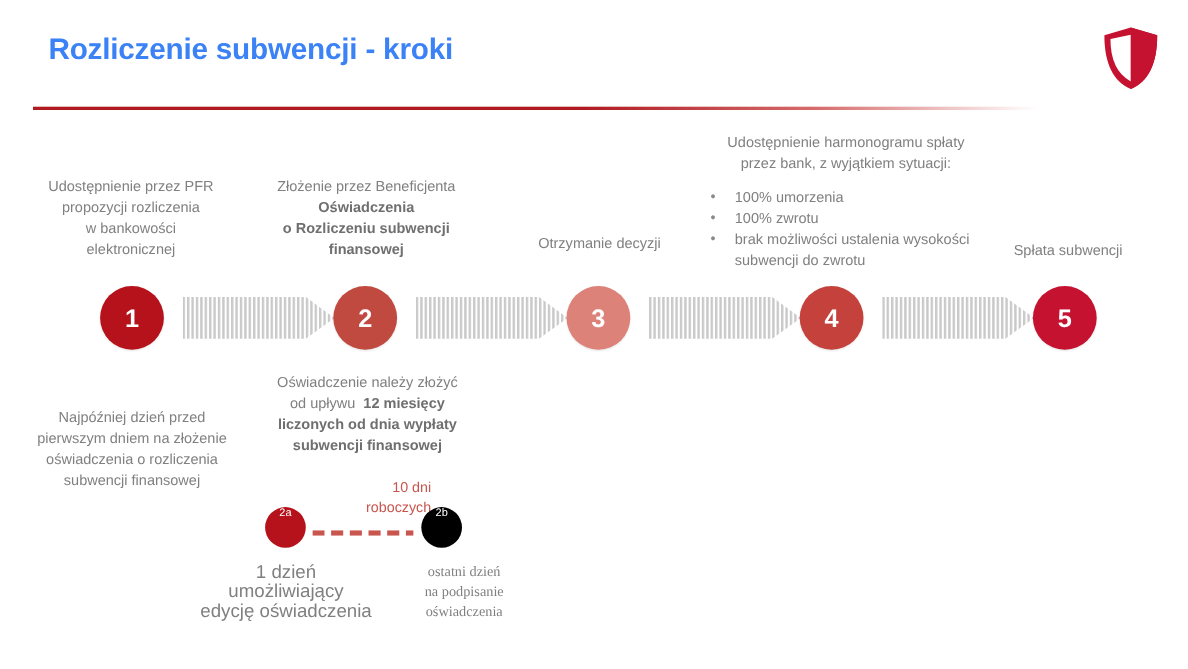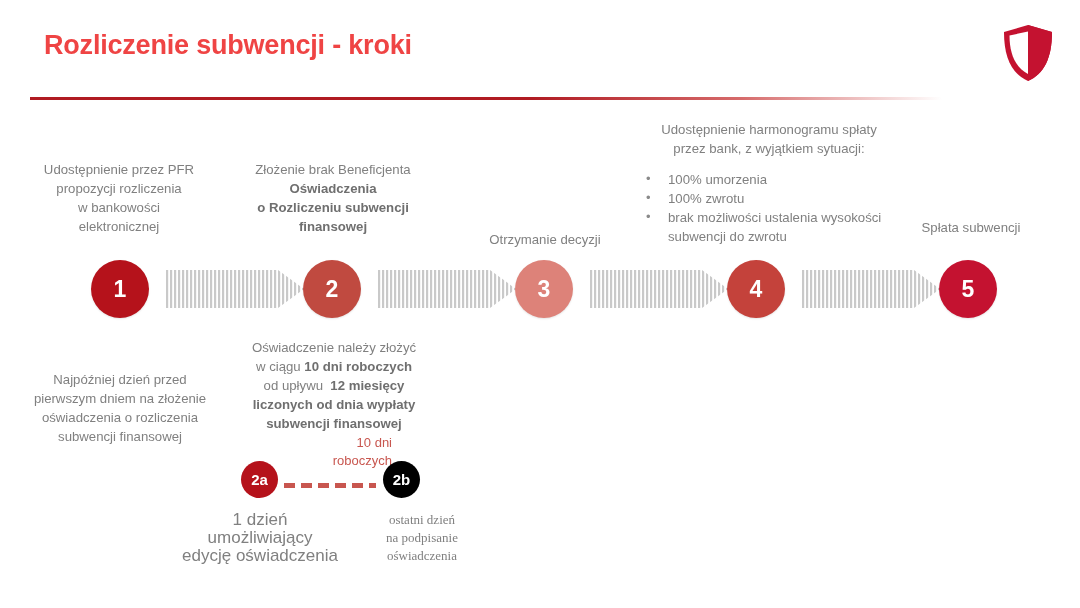--- a/index.html
+++ b/index.html
@@ -16,21 +16,21 @@
     color: #7f7f7f;
   }
 
   
   #page-title {
     position: absolute;
     left: 44px;
     top: 30px;
     font-size: 27px;
     font-weight: bold;
-    color: #ef4444;
+    color: #3b82f6;
     letter-spacing: -0.2px;
     white-space: nowrap;
   }
   #title-rule {
     position: absolute;
     left: 30px;
     top: 97px;
     width: 912px;
     height: 2.5px;
     background: linear-gradient(to right, #b01b22 0%, #b01b22 55%, #d66b6b 78%, rgba(255,255,255,0) 100%);
@@ -96,24 +96,24 @@
     color: #8a8a8a;
   }
 
   
   .sub-circle {
     position: absolute;
     width: 37px;
     height: 37px;
     border-radius: 50%;
     color: #ffffff;
-    font-size: 15px;
-    font-weight: bold;
+    font-size: 10px;
+    font-weight: normal;
     display: flex;
-    align-items: center;
+    align-items: flex-start;
     justify-content: center;
   }
   #sub-dashed {
     position: absolute;
     left: 284px;
     top: 474px;
     width: 92px;
     height: 5px;
   }
   #sub-dashed-label {
@@ -143,27 +143,27 @@
 </div>
 
 <div class="caption center" style="left:16px; top:160px; width:206px;">
   <div>Udostępnienie przez PFR</div>
   <div>propozycji rozliczenia</div>
   <div>w bankowości</div>
   <div>elektronicznej</div>
 </div>
 
 <div class="caption center" style="left:230px; top:160px; width:206px;">
-  <div>Złożenie brak Beneficjenta</div>
+  <div>Złożenie przez Beneficjenta</div>
   <div><b>Oświadczenia</b></div>
   <div><b>o Rozliczeniu subwencji</b></div>
   <div><b>finansowej</b></div>
 </div>
 
-<div class="caption center" style="left:452px; top:230px; width:186px;text-align:center;">
+<div class="caption center" style="left:452px; top:211px; width:186px;text-align:center;">
   <div>Otrzymanie decyzji</div>
 </div>
 
 <div class="caption" style="left:630px; top:120px; width:278px; text-align:center;">
   <div>Udostępnienie harmonogramu spłaty</div>
   <div>przez bank, z wyjątkiem sytuacji:</div>
   <ul class="bullet-list">
     <li><span>100% umorzenia</span></li>
     <li><span>100% zwrotu</span></li>
     <li><span>brak możliwości ustalenia wysokości subwencji do zwrotu</span></li>
@@ -222,23 +222,20 @@
 <div class="caption center" style="left:17px; top:338px; width:206px;margin-top:32px;">
   <div>Najpóźniej dzień przed</div>
   <div>pierwszym dniem na złożenie</div>
   <div>oświadczenia o rozliczenia</div>
   <div>subwencji finansowej</div>
 </div>
 
 <div class="caption center" style="left:234px; top:338px; width:200px;">
   <div>Oświadczenie należy złożyć</div>
   <div>
-    <span>w ciągu </span><b>10 dni roboczych</b>
-  </div>
-  <div>
     <span>od upływu&nbsp; </span><b>12 miesięcy</b>
   </div>
   <div><b>liczonych od dnia wypłaty</b></div>
   <div><b>subwencji finansowej</b></div>
 </div>
 
 <div id="sub-dashed-label">
   <div>10  dni</div>
   <div>roboczych</div>
 </div>

